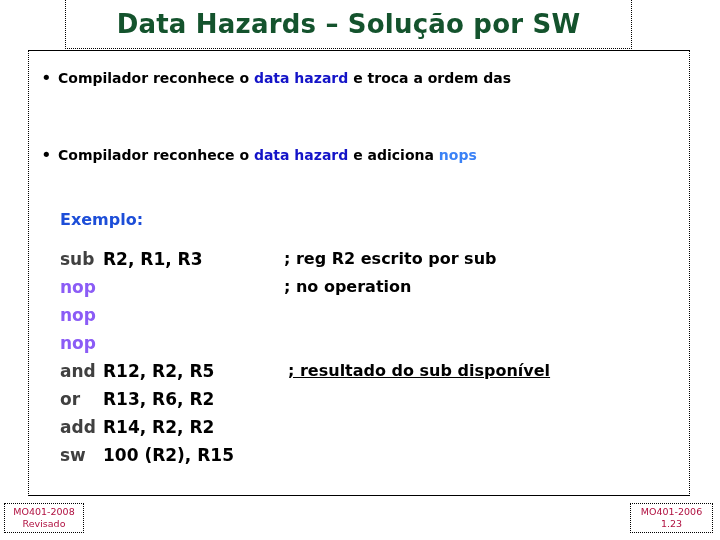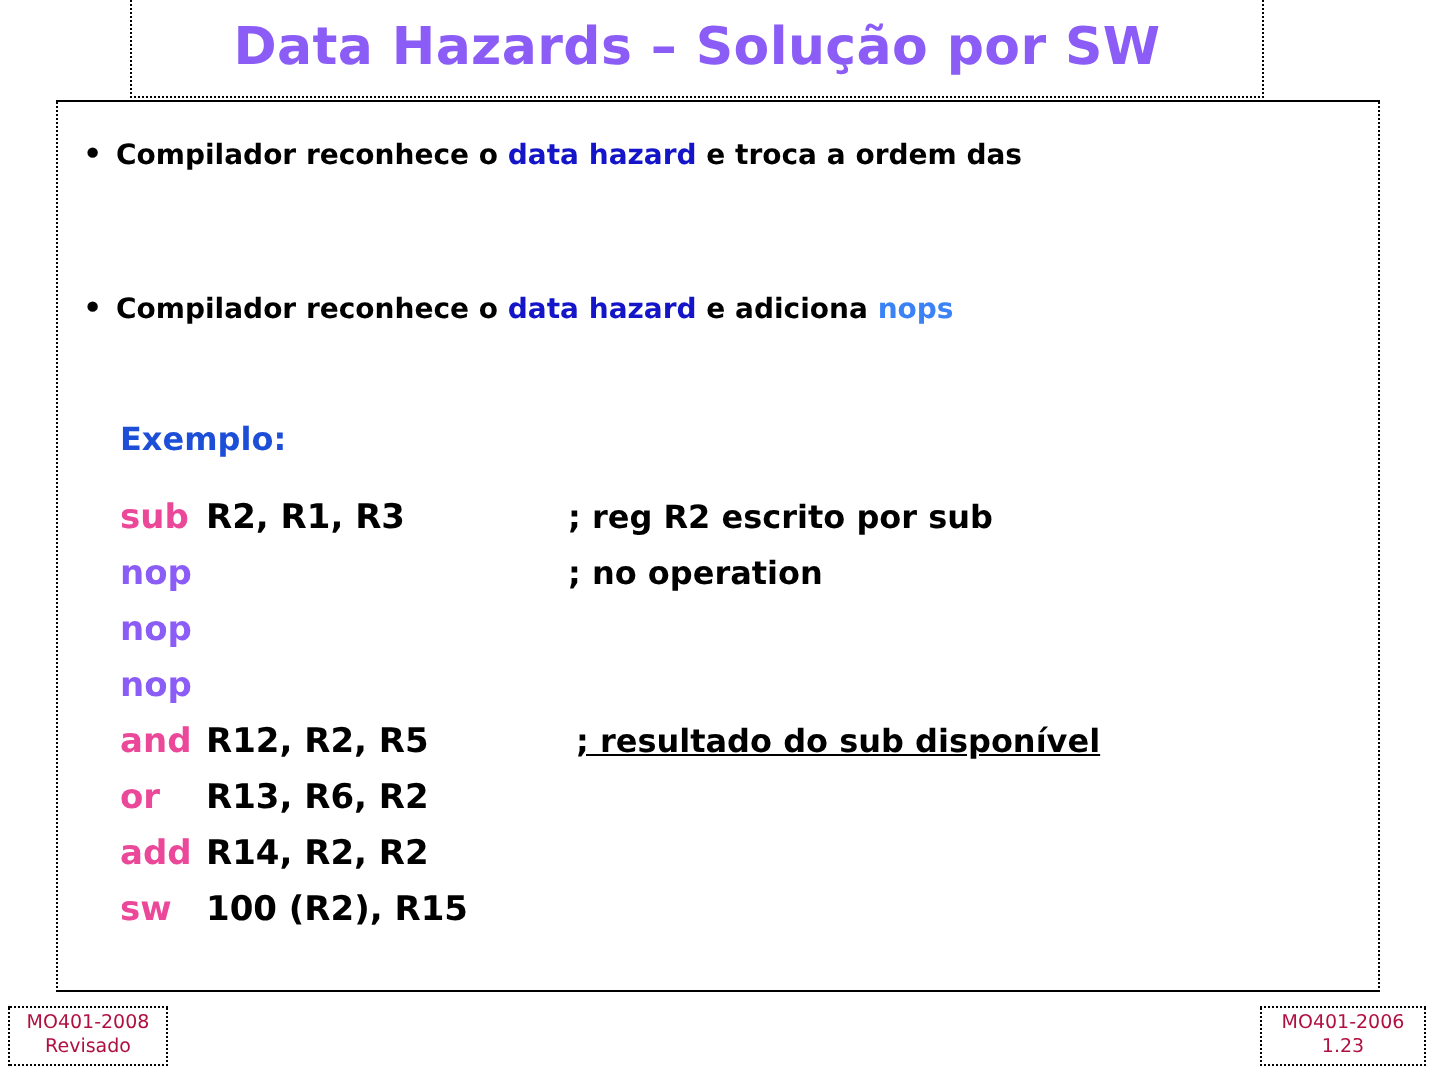--- a/index.html
+++ b/index.html
@@ -23,21 +23,21 @@
     width: 567px;
     height: 49px;
     border: 1px dotted #000000;
     border-top: none;
     box-sizing: border-box;
     display: flex;
     align-items: center;
     justify-content: center;
   }
   #title-text {
-    color: #8b5cf6;
+    color: #14532d;
     font-size: 26px;
     font-weight: bold;
     letter-spacing: 0.2px;
     white-space: nowrap;
     font-family: "DejaVu Sans", sans-serif;
   }
 
   
   #body-box {
     position: absolute;
@@ -99,21 +99,21 @@
   .code-line {
     position: absolute;
     left: 31px;
     height: 28px;
     white-space: nowrap;
   }
   .op {
     position: absolute;
     left: 0px;
     top: 0px;
-    color: #ec4899;
+    color: #404040;
     font-size: 17px;
     font-weight: bold;
     line-height: 24px;
   }
   .op.blue { color: #8b5cf6; }
   .args {
     position: absolute;
     left: 43px;
     top: 0px;
     color: #000000;

